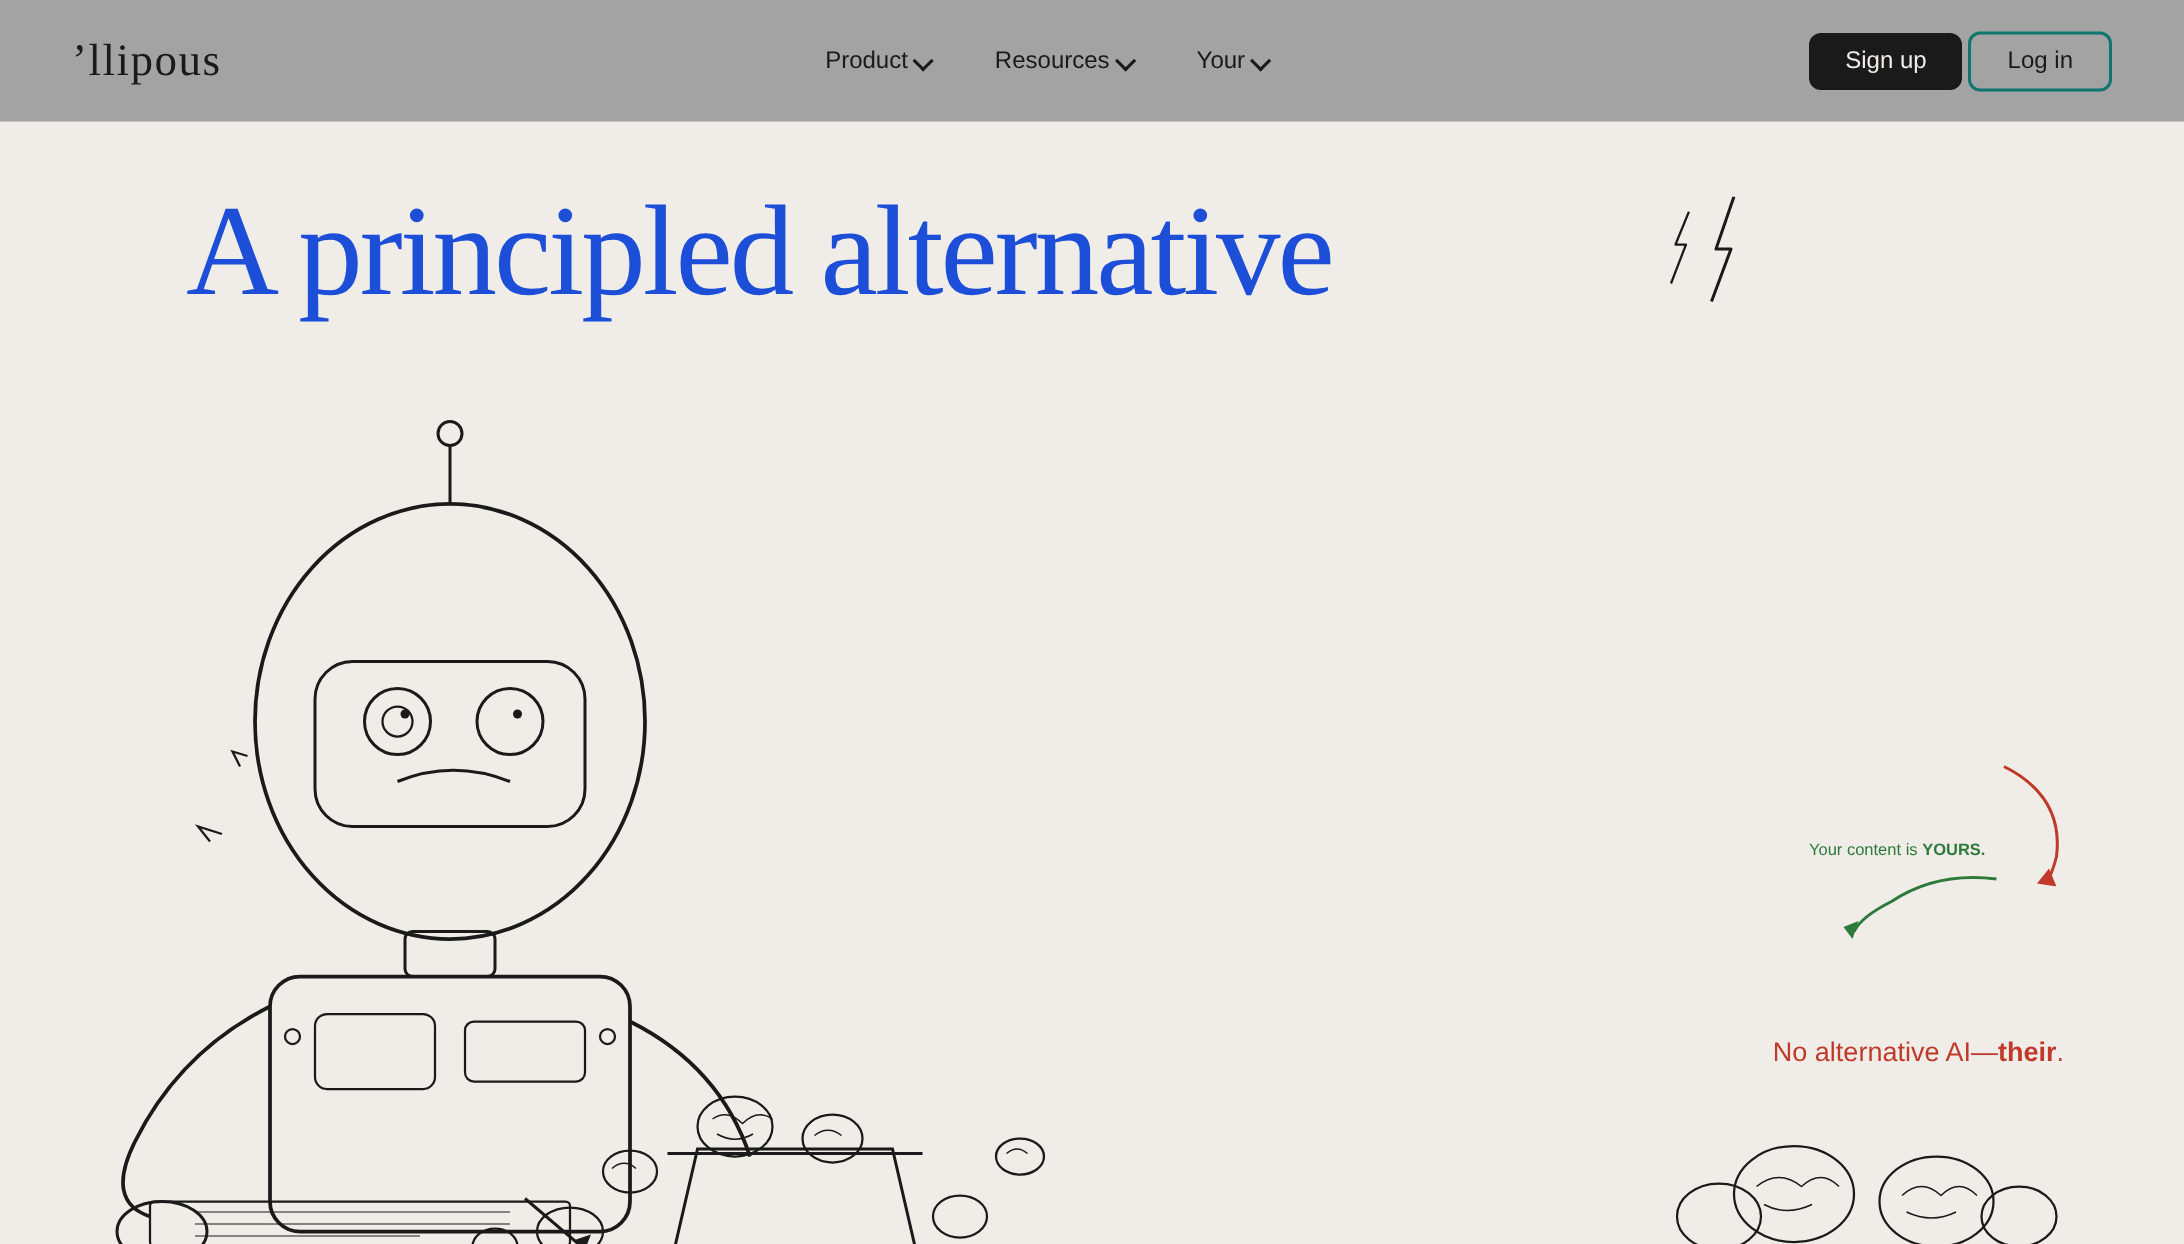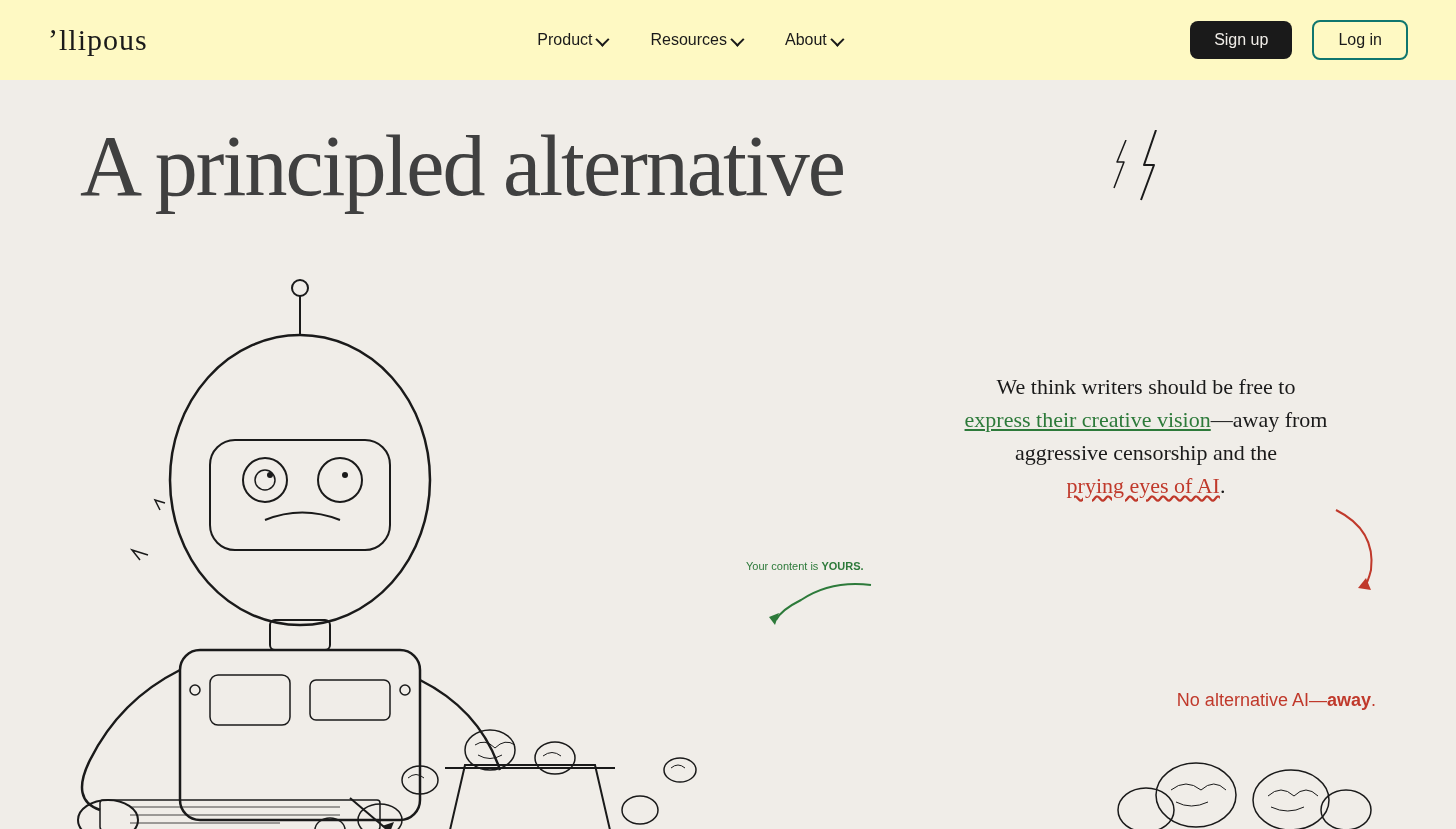--- a/index.html
+++ b/index.html
@@ -11,21 +11,21 @@
       overflow-x: hidden;
       position: relative;
     }
 
     
     nav {
       display: flex;
       align-items: center;
       justify-content: space-between;
       padding: 16px 48px;
-      background: #fef9c3;
+      background: #a3a3a3;
       position: relative;
       z-index: 10;
     }
 
     .nav-links {
       display: flex;
       align-items: flex-end;
       gap: 8px;
     }
 
@@ -49,21 +49,21 @@
       height: 10px;
       border-right: 2px solid #1a1a1a;
       border-bottom: 2px solid #1a1a1a;
       transform: rotate(45deg) translateY(-2px);
       margin-top: 2px;
     }
 
     .nav-actions {
       display: flex;
       align-items: center;
-      gap: 20px;
+      gap: 4px;
     }
 
     .btn-signup {
       background: #1a1a1a;
       color: #f0ede8;
       border: none;
       padding: 10px 24px;
       border-radius: 8px;
       font-size: 16px;
       cursor: pointer;
@@ -88,25 +88,26 @@
       position: relative;
       padding: 40px 80px 0 80px;
       min-height: 750px;
       overflow: hidden;
     }
 
     .hero-headline {
       font-size: 86px;
       font-weight: 400;
       line-height: 1.08;
-      color: #404040;
+      color: #1d4ed8;
       max-width: 800px;
       font-family: Georgia, 'Times New Roman', serif;
       letter-spacing: -2px;
       margin-bottom: 0;
+      margin-left: 44px;
     }
 
     
     .right-content {
       position: absolute;
       right: 80px;
       top: 280px;
       max-width: 460px;
       text-align: center;
     }
@@ -167,21 +168,21 @@
   <div class="nav-links">
     <div class="nav-link">
       <span>Product</span>
       <span class="chevron"></span>
     </div>
     <div class="nav-link">
       <span>Resources</span>
       <span class="chevron"></span>
     </div>
     <div class="nav-link">
-      <span>About</span>
+      <span>Your</span>
       <span class="chevron"></span>
     </div>
   </div>
 
   <div class="nav-actions">
     <button class="btn-signup">Sign up</button>
     <button class="btn-login">Log in</button>
   </div>
 </nav>
 
@@ -276,37 +277,30 @@
       <span style="position:absolute; left:-170px; top:200px; color:#2d7a3a; font-size:11px; font-family:sans-serif; white-space:nowrap;">
         <span>Your content is </span><strong>YOURS.</strong>
       </span>
 
       <svg style="position:absolute; left:-155px; top:215px; width:130px; height:50px;" viewBox="0 0 130 50" fill="none">
         <path d="M 110 10 Q 70 5 40 25 Q 20 35 15 45" stroke="#2d7a3a" stroke-width="2" fill="none"></path>
         <polygon points="8,42 18,38 14,50" fill="#2d7a3a"></polygon>
       </svg>
     </div>
 
-    <p class="main-desc">
-      <span>We think writers should be free to</span>
-      <br>
-      <span class="highlight-green">express their creative vision</span><span>—away from aggressive censorship and the</span>
-      <br>
-      <span class="highlight-red">prying eyes of AI</span><span>.</span>
-    </p>
 
     <svg style="position:absolute; right:-20px; top:140px; width:80px; height:90px;" viewBox="0 0 80 90" fill="none">
       <path d="M 20 10 Q 60 30 55 70 Q 52 82 48 88" stroke="#c0392b" stroke-width="2" fill="none"></path>
       <polygon points="42,88 50,78 55,90" fill="#c0392b"></polygon>
     </svg>
   </div>
 
   <div style="position:absolute; right:80px; top:610px;">
     <span style="color:#c0392b; font-size:18px; font-family:sans-serif;">
-      <span>No alternative AI—</span><strong>away</strong><span>.</span>
+      <span>No alternative AI—</span><strong>their</strong><span>.</span>
     </span>
   </div>
 
   <svg style="position:absolute; right:80px; bottom:0; width:280px; height:120px;" viewBox="0 0 280 120" fill="none">
     <ellipse cx="100" cy="85" rx="40" ry="32" stroke="#1a1a1a" stroke-width="1.5" fill="none"></ellipse>
     <path d="M 75 80 Q 90 68 105 80 Q 118 68 130 80" stroke="#1a1a1a" stroke-width="1" fill="none"></path>
     <path d="M 80 92 Q 95 100 112 92" stroke="#1a1a1a" stroke-width="1" fill="none"></path>
     <ellipse cx="195" cy="90" rx="38" ry="30" stroke="#1a1a1a" stroke-width="1.5" fill="none"></ellipse>
     <path d="M 172 86 Q 185 74 198 86 Q 210 74 222 86" stroke="#1a1a1a" stroke-width="1" fill="none"></path>
     <path d="M 175 97 Q 192 105 208 97" stroke="#1a1a1a" stroke-width="1" fill="none"></path>

